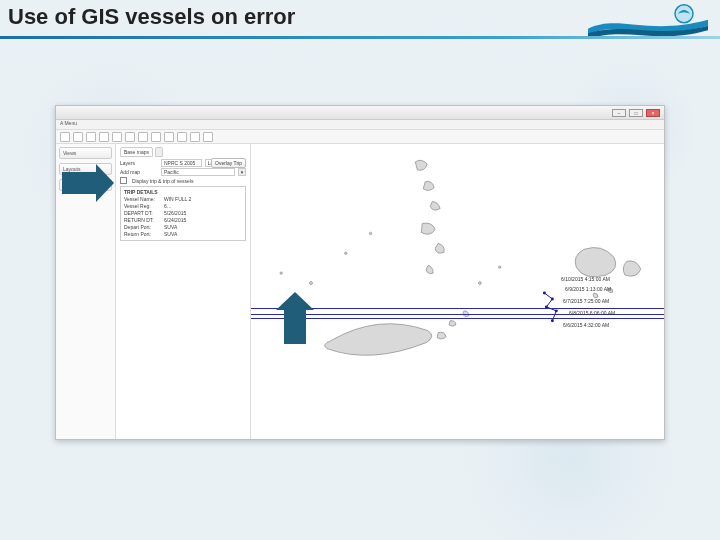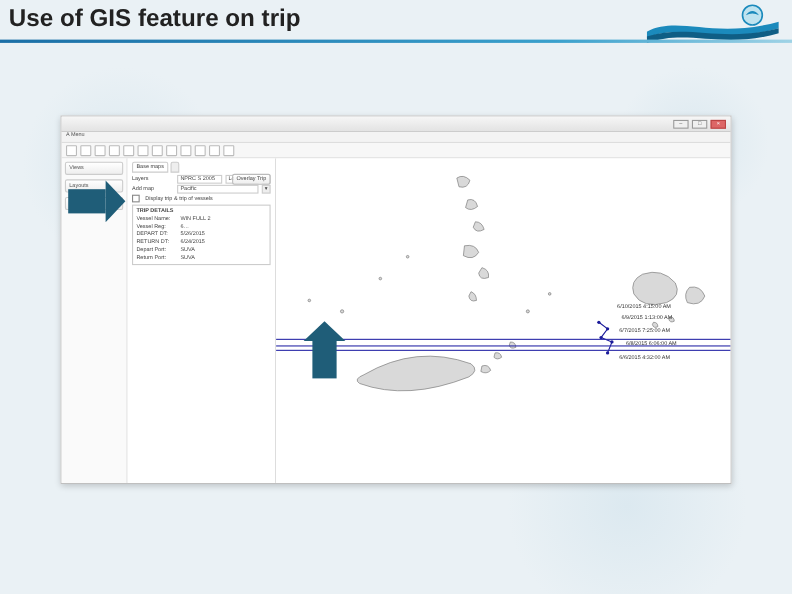--- a/index.html
+++ b/index.html
@@ -55,21 +55,21 @@
   
   .bgc{position:absolute;border-radius:50%;background:radial-gradient(circle,#dce9f0 0%,#eaf1f5 70%)}
 </style>
 </head>
 <body>
 
 <div class="bgc" style="width:180px;height:180px;left:20px;top:60px"></div>
 <div class="bgc" style="width:220px;height:220px;left:460px;top:350px"></div>
 <div class="bgc" style="width:140px;height:140px;left:560px;top:60px"></div>
 
-<div class="slide-title">Use of GIS feature on trip</div>
+<div class="slide-title">Use of GIS vessels on error</div>
 <svg class="logo" viewBox="0 0 160 50">
   <path d="M0 34 C 40 14, 80 44, 160 22 L160 30 C 80 52, 40 22, 0 42 Z" fill="#1b8abc"></path>
   <path d="M0 40 C 50 24, 90 48, 160 30 L160 36 C 90 56, 50 30, 0 48 Z" fill="#0f5e85"></path>
   <circle cx="128" cy="14" r="12" fill="#bfe3ef" stroke="#1b8abc" stroke-width="2"></circle>
   <path d="M120 14 Q128 4 136 14 Q128 10 120 14" fill="#1b8abc"></path>
 </svg>
 <div class="title-underline"></div>
 
 <div class="win">
   <div class="titlebar">

